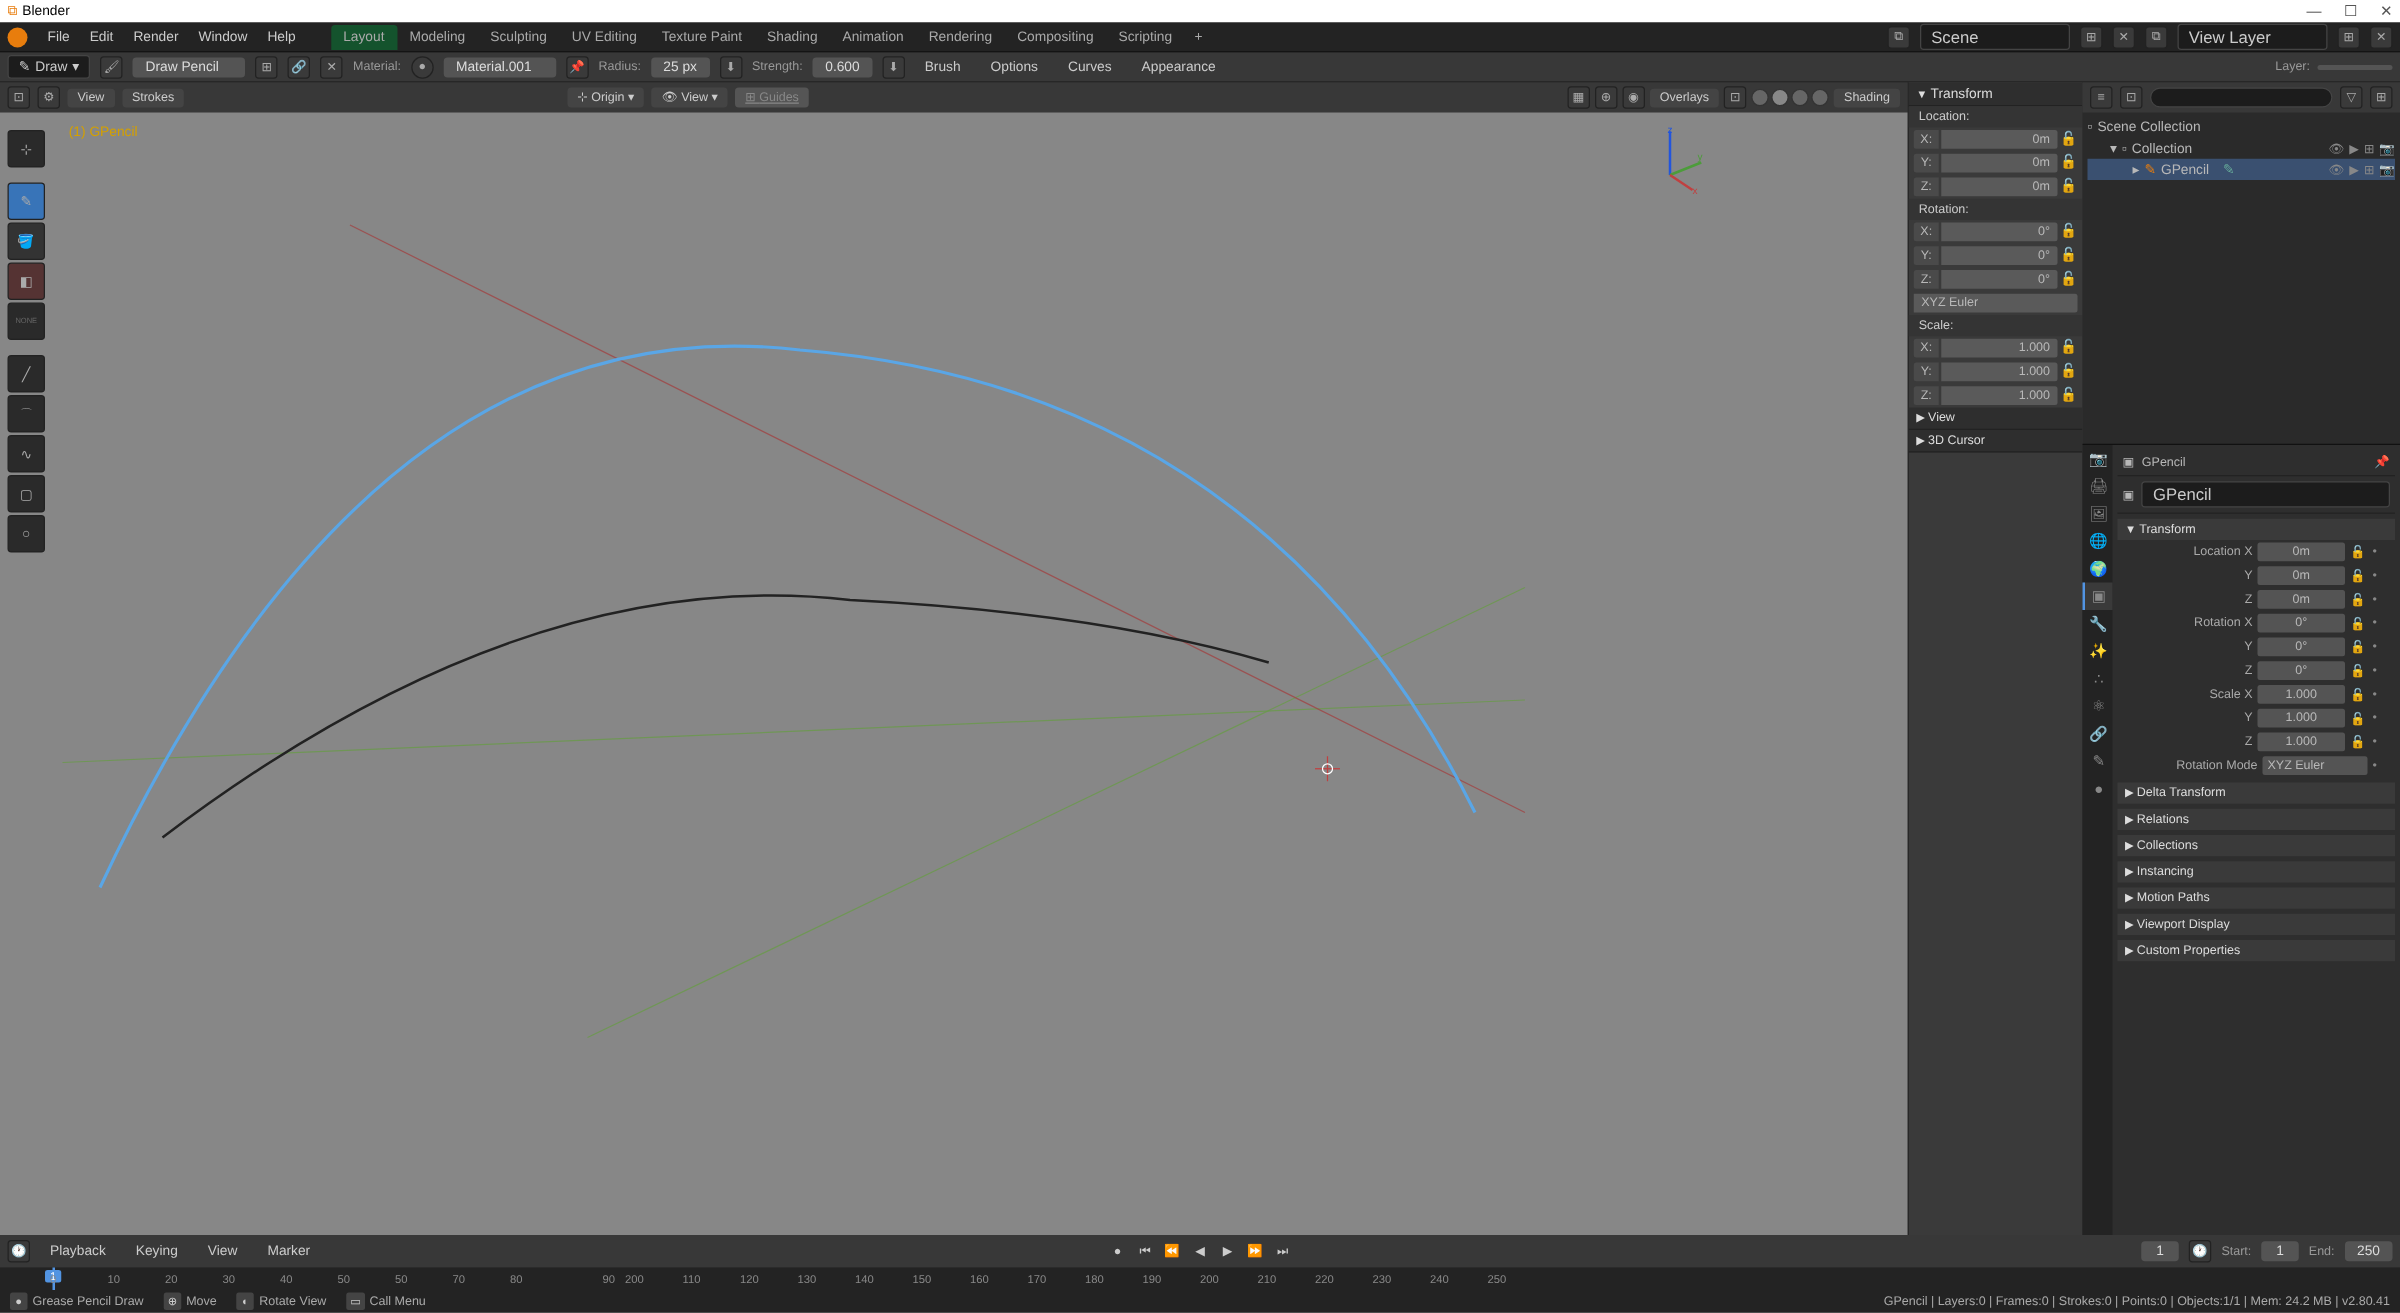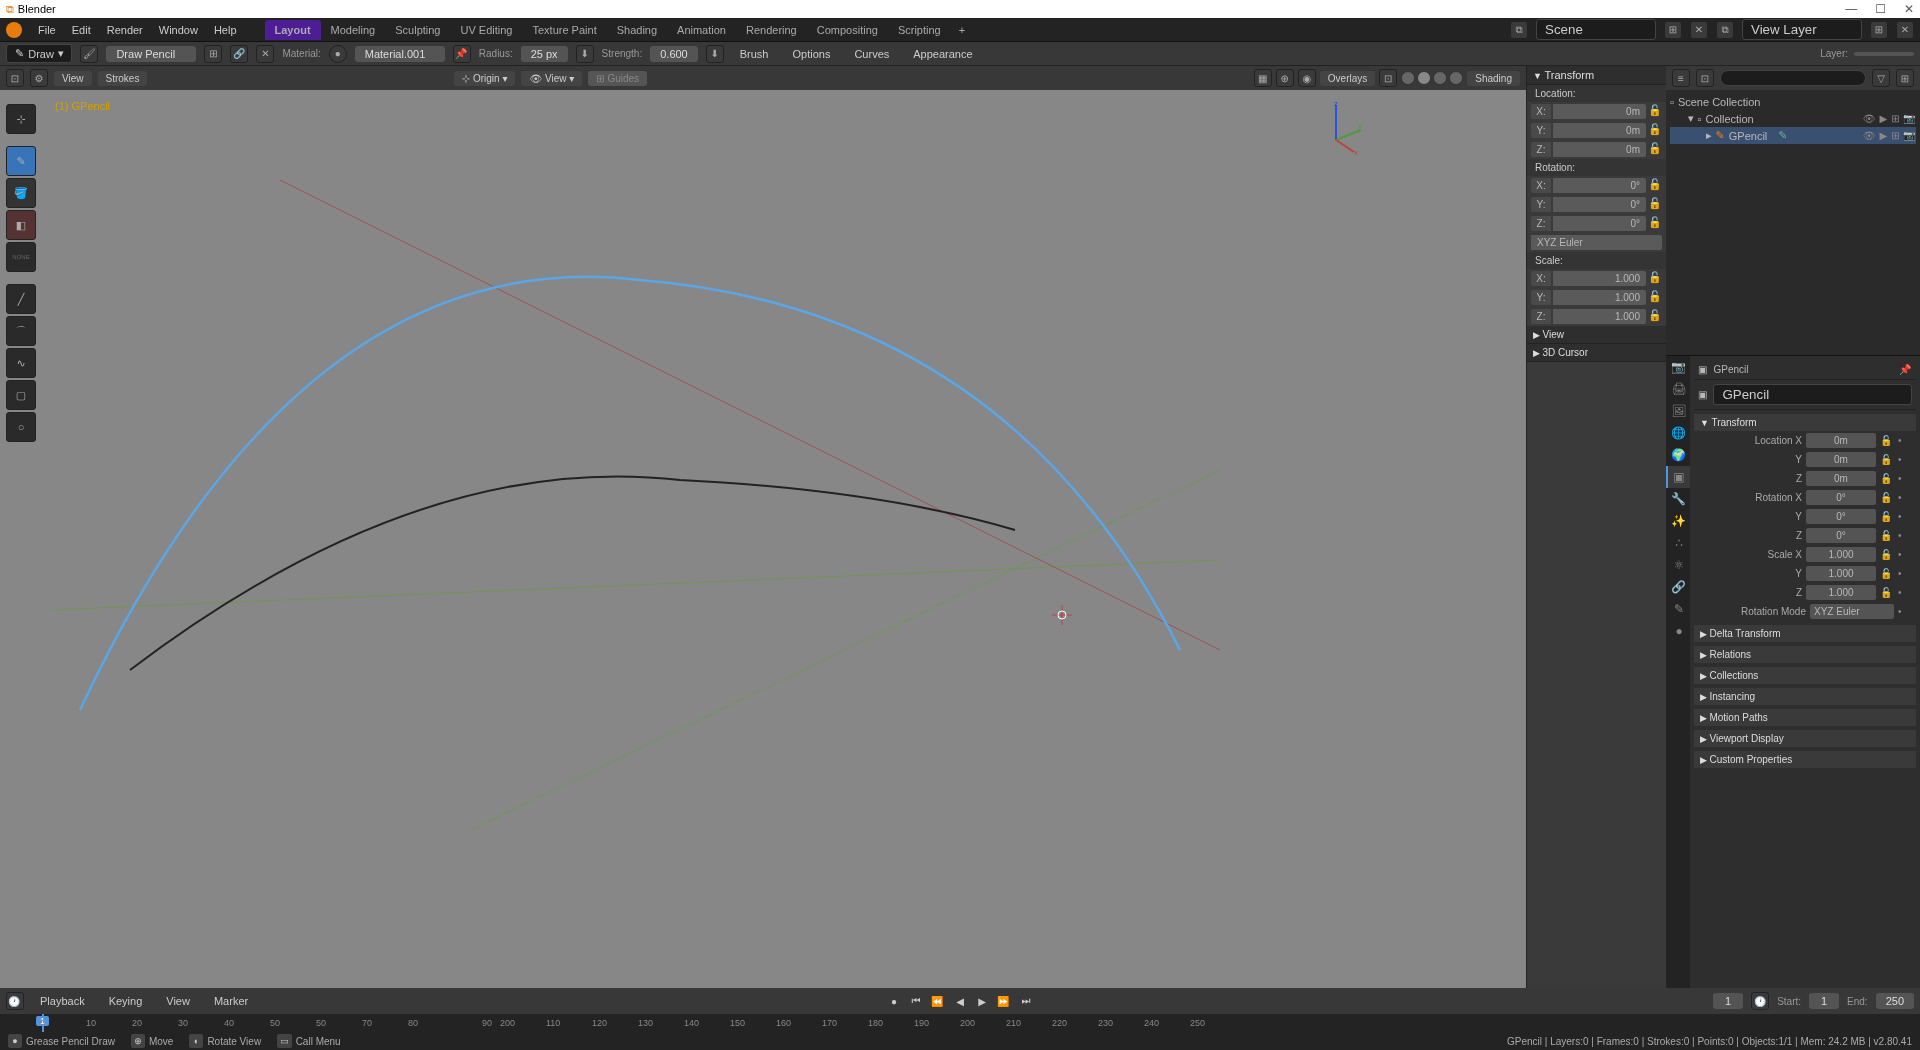--- a/index.html
+++ b/index.html
@@ -5,35 +5,35 @@
 * { margin: 0; padding: 0; box-sizing: border-box; font-family: Arial, sans-serif; user-select: none; }
 body { background: #323232; color: #b8b8b8; font-size: 11px; overflow: hidden; width: 1920px; height: 1050px; }
 .titlebar { background: #fff; height: 18px; display: flex; align-items: center; padding: 0 6px; color: #000; font-size: 11px; }
 .titlebar .logo { color: #e87d0d; margin-right: 4px; }
 .titlebar .controls { margin-left: auto; display: flex; gap: 18px; font-size: 12px; color: #555; }
 .menubar { background: #232323; height: 24px; display: flex; align-items: center; padding: 0 6px; border-bottom: 1px solid #111; }
 .menubar .blender-icon { width: 16px; height: 16px; background: #e87d0d; border-radius: 50%; margin-right: 8px; }
 .menubar .menu-item { padding: 0 8px; color: #ccc; cursor: pointer; }
 .workspace-tabs { display: flex; margin-left: 20px; }
 .workspace-tabs .tab { padding: 4px 10px; color: #aaa; cursor: pointer; }
-.workspace-tabs .tab.active { background: #4c1d95; border-radius: 3px 3px 0 0; font-weight: bold; }
+.workspace-tabs .tab.active { background: #14532d; border-radius: 3px 3px 0 0; }
 .workspace-tabs .plus { padding: 4px 8px; color: #aaa; }
 .menubar .right { margin-left: auto; display: flex; align-items: center; gap: 8px; }
 .scene-input { background: #1c1c1c; border: 1px solid #444; padding: 2px 8px; color: #ccc; border-radius: 3px; width: 120px; }
 .icon-btn { width: 18px; height: 18px; background: #3a3a3a; border: 1px solid #222; border-radius: 3px; display: inline-flex; align-items: center; justify-content: center; color: #aaa; font-size: 10px; }
 .toolbar { background: #383838; height: 24px; display: flex; align-items: center; padding: 0 6px; gap: 8px; border-bottom: 1px solid #222; }
 .mode-select { background: #1c1c1c; border: 1px solid #444; padding: 2px 8px; color: #ccc; border-radius: 3px; display: flex; align-items: center; gap: 4px; }
 .tb-label { color: #999; font-size: 10px; }
 .tb-value { background: #545454; padding: 2px 10px; border-radius: 3px; color: #ddd; display: inline-block; min-width: 40px; text-align: center; }
 .tb-btn { padding: 2px 8px; color: #ccc; cursor: pointer; }
 .main-area { display: flex; height: calc(100% - 18px - 24px - 24px - 26px - 18px - 18px); }
 .viewport-container { flex: 1; display: flex; flex-direction: column; position: relative; }
 .viewport-header { background: #383838; height: 24px; display: flex; align-items: center; padding: 0 6px; gap: 6px; }
 .vh-btn { background: #444; padding: 2px 8px; border-radius: 3px; color: #ccc; font-size: 10px; }
-.vh-btn.disabled { background: #555; color: #888; }
+.vh-btn.disabled { background: #555; color: #888; text-decoration: underline; }
 .vh-right { margin-left: auto; display: flex; gap: 4px; align-items: center; }
 .shading-balls { display: flex; gap: 2px; }
 .ball { width: 14px; height: 14px; border-radius: 50%; background: #666; border: 1px solid #333; }
 .ball.active { background: #888; }
 .viewport { flex: 1; background: #878787; position: relative; overflow: hidden; }
 .viewport .object-label { position: absolute; top: 10px; left: 55px; color: #d4a000; font-size: 11px; }
 .left-toolbar { position: absolute; left: 6px; top: 14px; width: 30px; display: flex; flex-direction: column; gap: 2px; }
 .tool-btn { width: 30px; height: 30px; background: #333; border: 1px solid #222; border-radius: 3px; display: flex; align-items: center; justify-content: center; color: #aaa; }
 .tool-btn.active { background: #3874b8; }
 .tool-btn.dark { background: #2a2a2a; }

